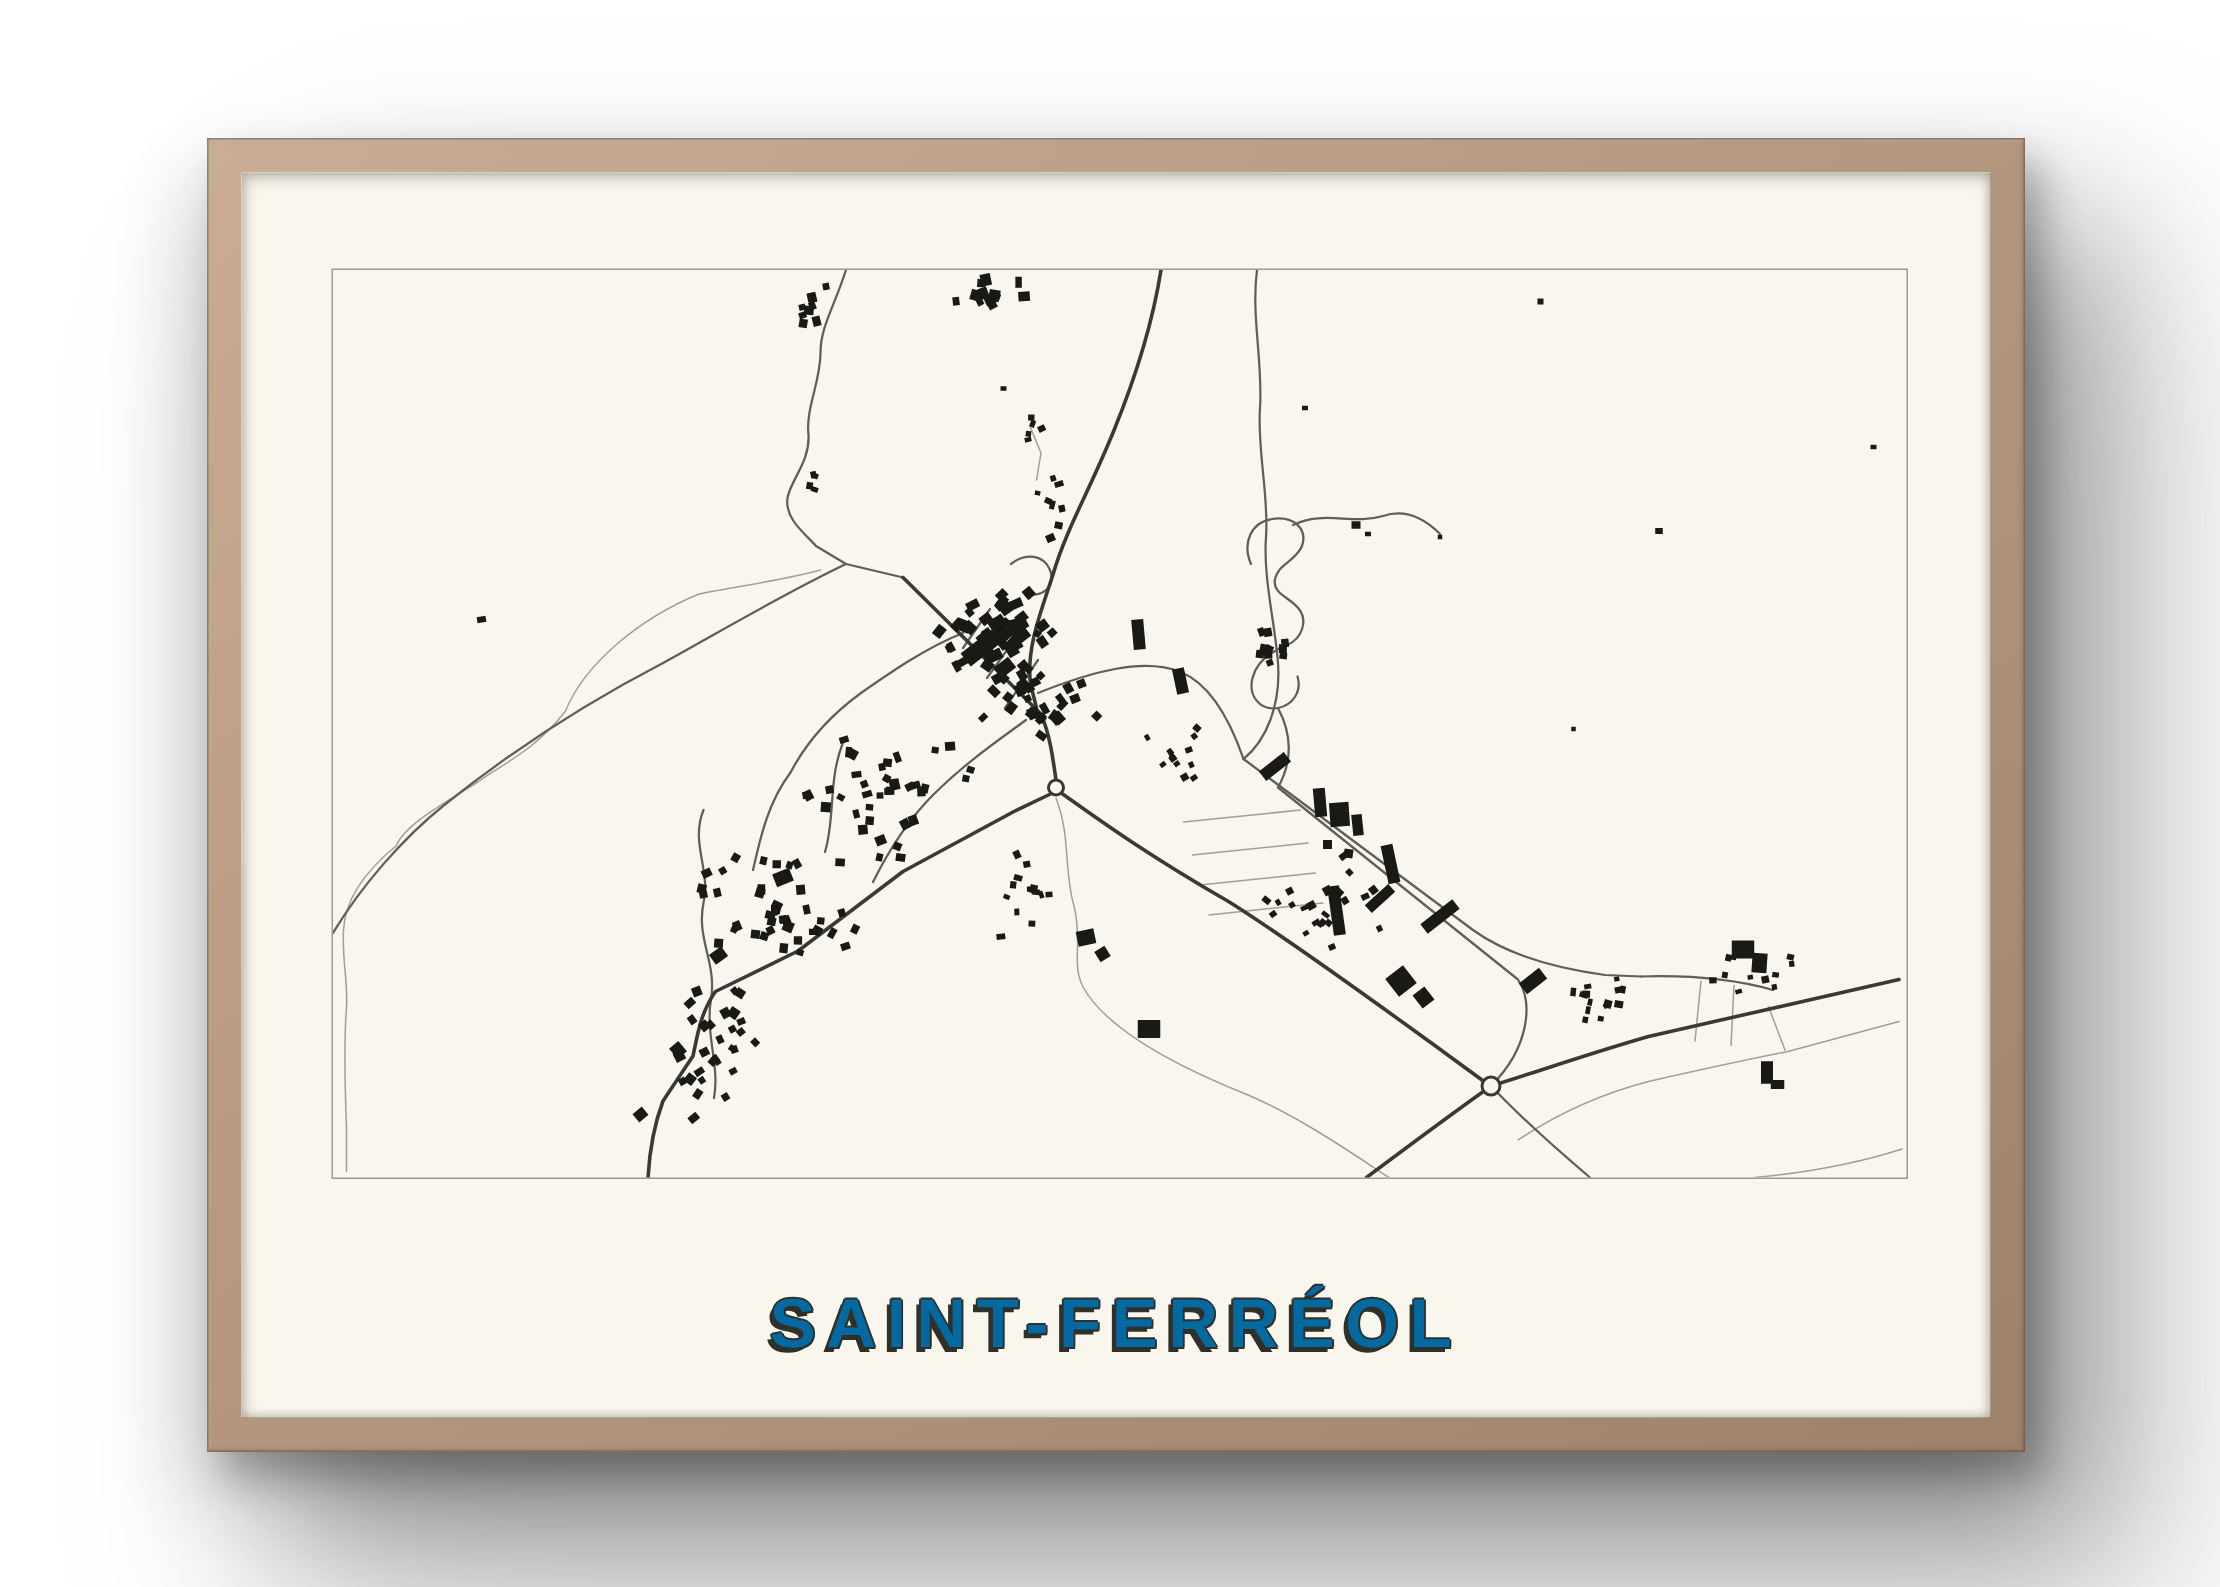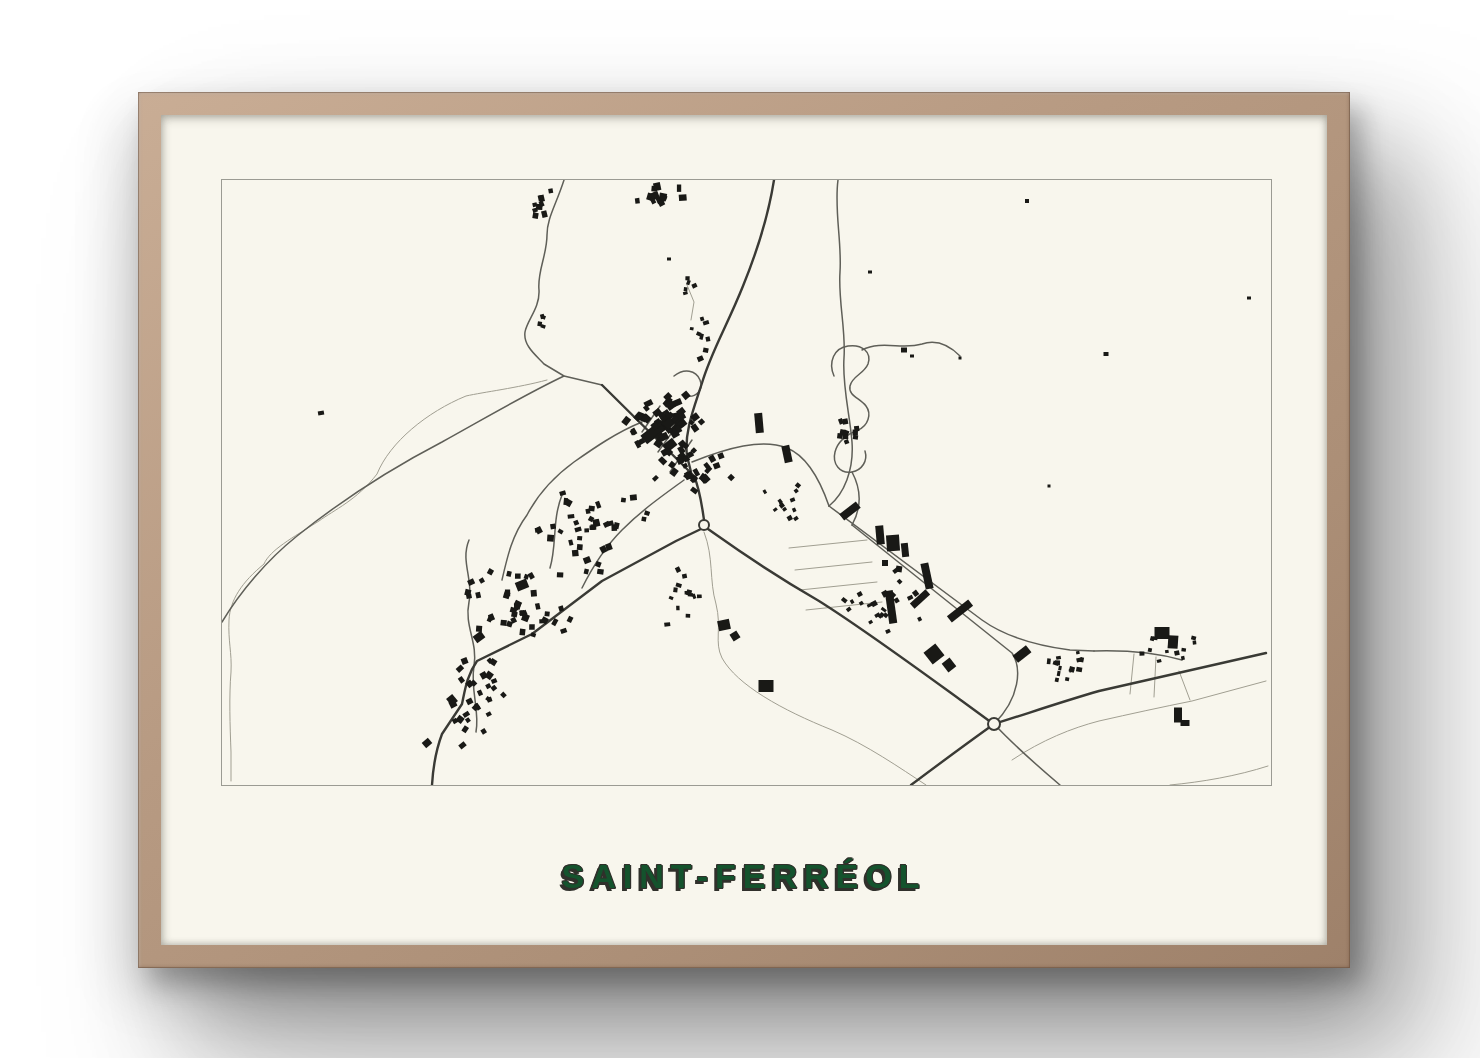--- a/index.html
+++ b/index.html
@@ -31,23 +31,23 @@
       inset 0 -2px 6px rgba(60,55,45,.10);
   }
   .map-wrap{
     position:absolute;left:60px;top:64px;width:1049px;height:605px;
     border:1px solid #9b9b93;background:transparent;
   }
   .map-wrap svg{display:block;width:1049px;height:605px;}
   .poster-title{
     position:absolute;left:0;right:0;top:744px;
     text-align:center;
-    font-size:34px;font-weight:700;line-height:1;
+    font-size:46px;font-weight:700;line-height:1;
     letter-spacing:7px;
-    color:#14532d;
+    color:#0369a1;
     text-shadow:
       -3px 3px 0 #30302b,
       -1.2px 0 0 #30302b, 1.2px 0 0 #30302b,
       0 -1.2px 0 #30302b, 0 1.2px 0 #30302b,
       -1px -1px 0 #30302b, 1px 1px 0 #30302b;
   }
 </style>
 </head>
 <body>
 

